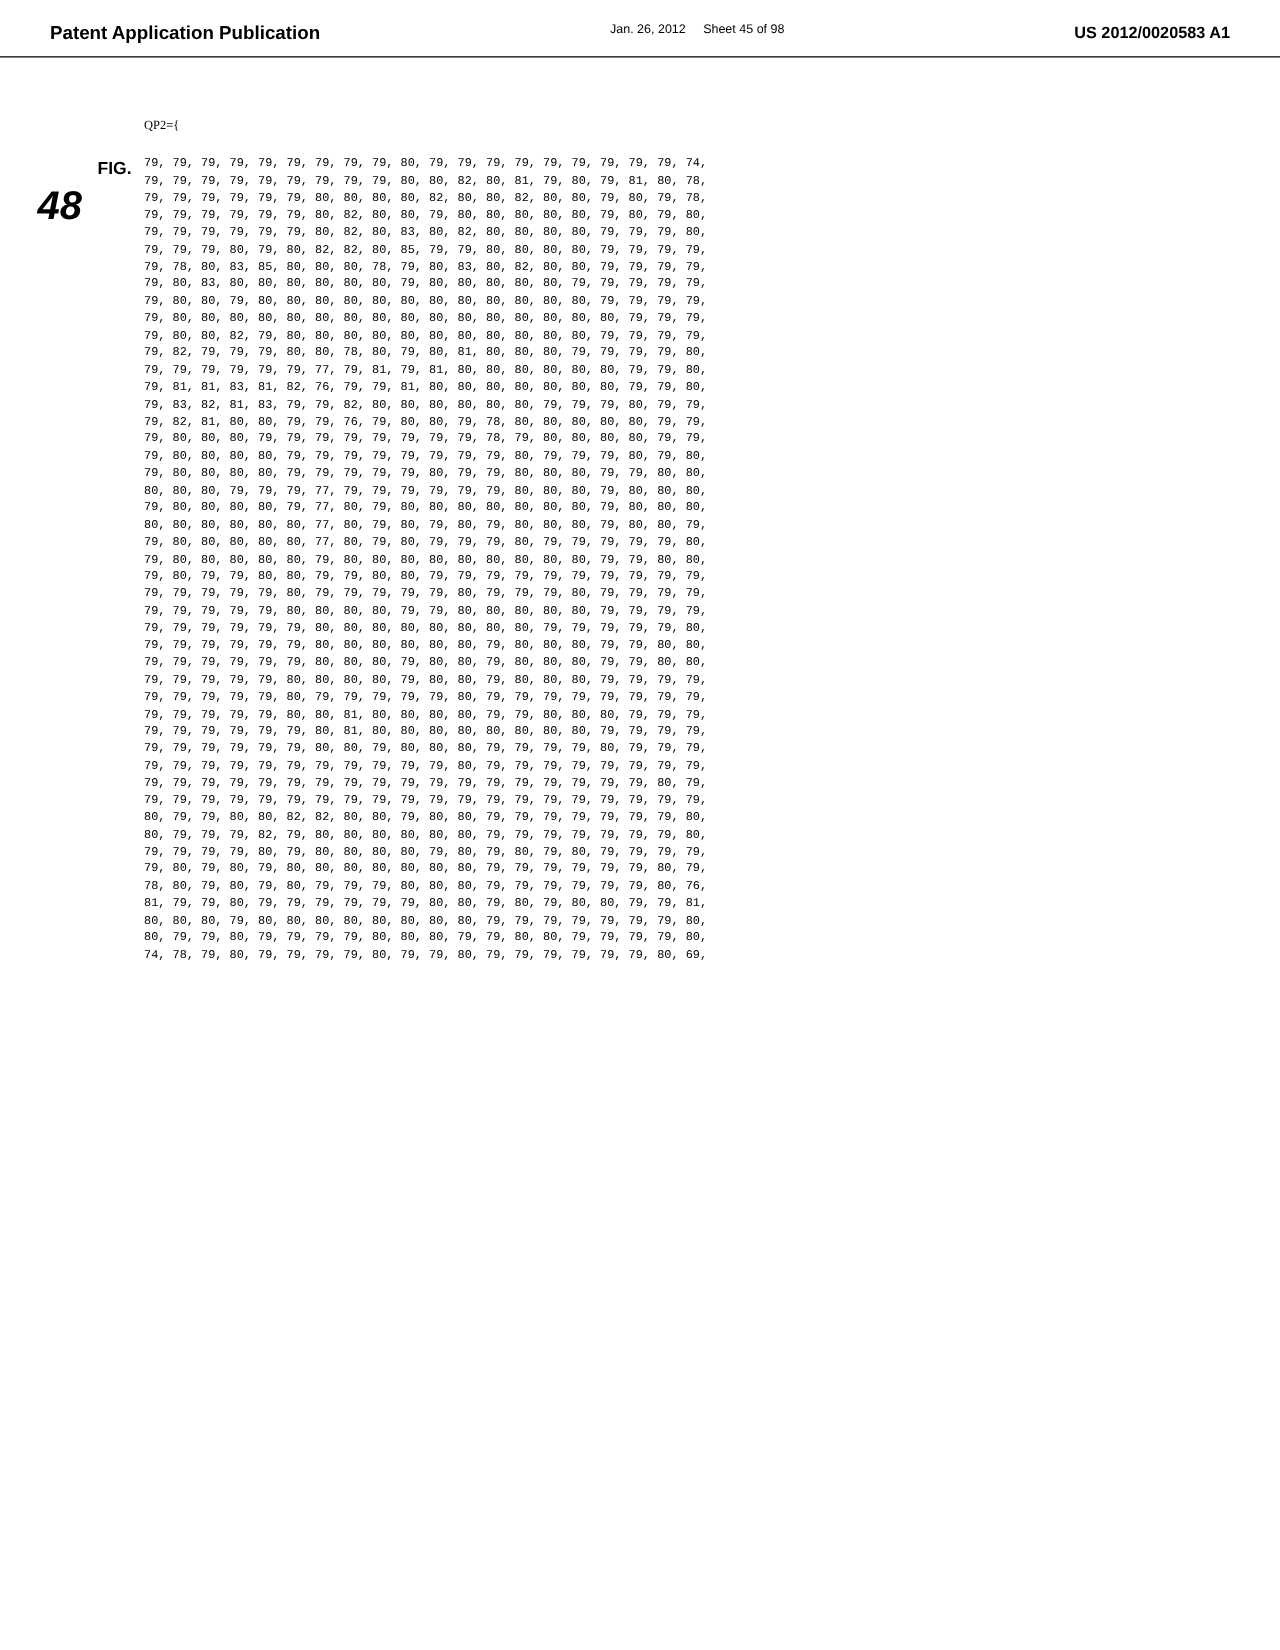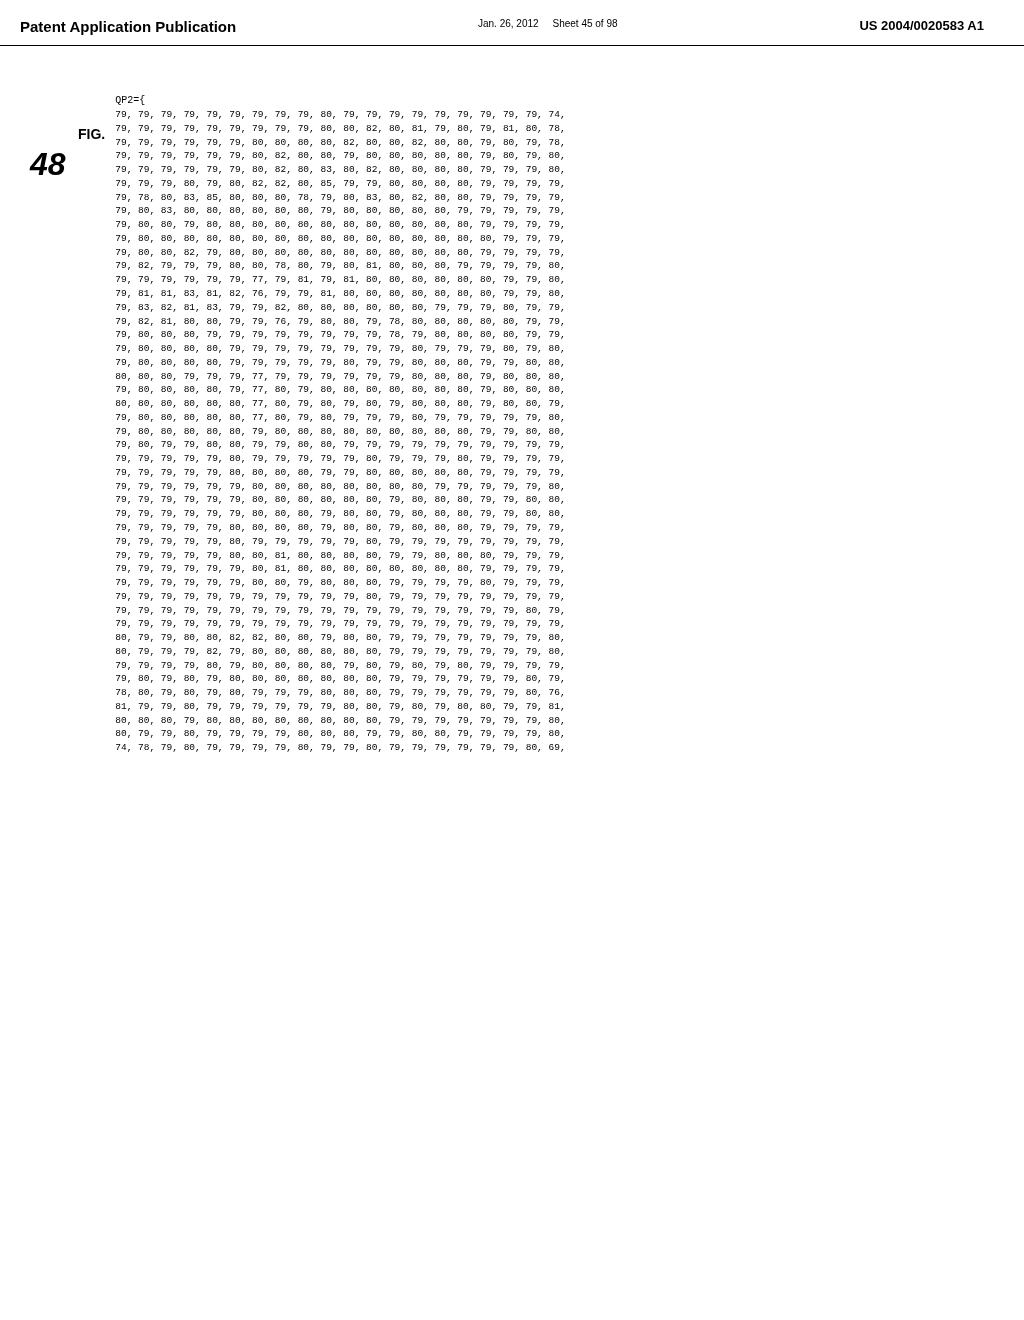--- a/index.html
+++ b/index.html
@@ -7,21 +7,21 @@
       background: #fff;
       font-family: Arial, Helvetica, sans-serif;
       width: 1024px;
       min-height: 1320px;
       position: relative;
     }
     .header {
       display: flex;
       justify-content: space-between;
       align-items: flex-start;
-      padding: 18px 40px 10px 20px;
+      padding: 18px 40px 10px 40px;
       border-bottom: 1px solid #000;
     }
     .header-left {
       font-size: 15px;
       font-weight: bold;
     }
     .header-center {
       font-size: 10px;
       text-align: center;
     }
@@ -59,36 +59,36 @@
       flex: 1;
       font-size: 9.5px;
       font-family: 'Courier New', Courier, monospace;
       line-height: 1.45;
       padding-left: 10px;
       white-space: pre;
       overflow: hidden;
     }
     .qp-label {
       font-size: 10px;
-      font-family: Liberation Mono, monospace;
-      margin-bottom: 0;
+      font-family: Liberation Serif, serif;
+      margin-bottom: 16px;
     }
   </style>
 </head>
 <body>
 
 <div>
   <div class="header">
     <div class="header-left">Patent Application Publication</div>
     <div class="header-center">
       <span>Jan. 26, 2012</span>
       &nbsp;&nbsp;&nbsp;
       <span>Sheet 45 of 98</span>
     </div>
-    <div class="header-right">US 2004/0020583 A1</div>
+    <div class="header-right">US 2012/0020583 A1</div>
   </div>
 
   <div class="main-content">
     <div class="fig-label">
       <div class="fig-text">FIG.</div>
       <div class="fig-number">48</div>
     </div>
     <div class="data-area">
       <div class="qp-label">QP2={</div><span>79, 79, 79, 79, 79, 79, 79, 79, 79, 80, 79, 79, 79, 79, 79, 79, 79, 79, 79, 74,
 79, 79, 79, 79, 79, 79, 79, 79, 79, 80, 80, 82, 80, 81, 79, 80, 79, 81, 80, 78,

